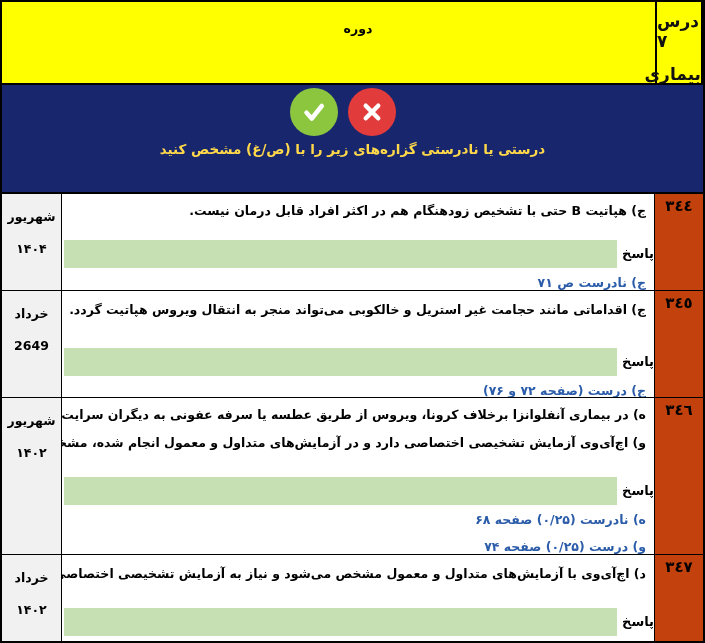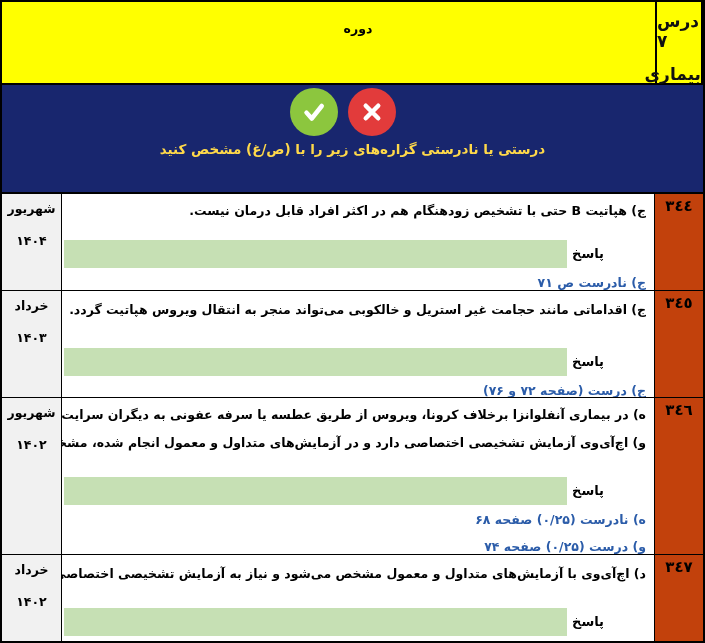--- a/index.html
+++ b/index.html
@@ -85,34 +85,33 @@
     border-left:1.5px solid #000;
     overflow:hidden;
   }
   .date-cell {
     background:#F1F1F1;
     text-align:center;
     font-size:12.5px;
     font-weight:bold;
     color:#000;
   }
-  .date-month { padding-top:7px; }
+  .date-month { padding-top:15px; }
   .date-year  { margin-top:17px; }
   .q {
     font-size:12.5px; font-weight:bold; color:#000;
     text-align:right;
     height:20px; line-height:20px;
     padding:0 8px;
     white-space:nowrap;
   }
   .ansrow {
     display:flex;
     align-items:center;
     height:28px;
-    padding-right:50px;
     padding-left:2px;
   }
   .ans-label {
     font-size:13px; font-weight:bold; color:#000;
     line-height:28px;
     margin-left:5px;
   }
   .bar {
     flex:1;
     height:28px;
@@ -198,21 +197,21 @@
     <div class="content-cell">
       <div class="q">ج) اقداماتی مانند حجامت غیر استریل و خالکوبی می‌تواند منجر به انتقال ویروس هپاتیت گردد.</div>
       <div class="ansrow">
         <span class="ans-label">پاسخ</span>
         <span class="bar"></span>
       </div>
       <div class="ans">ج) درست (صفحه ۷۲ و ۷۶)</div>
     </div>
     <div class="date-cell">
       <div class="date-month">خرداد</div>
-      <div class="date-year">۱۴۰۳</div>
+      <div class="date-year">2649</div>
     </div>
   </div>
 
   <div class="row r2">
     <div class="num-cell">٣٤٦</div>
     <div class="content-cell">
       <div class="q first">ه) در بیماری آنفلوانزا برخلاف کرونا، ویروس از طریق عطسه یا سرفه عفونی به دیگران سرایت می‌کند.</div>
       <div class="q second">و) اچ‌آی‌وی آزمایش تشخیصی اختصاصی دارد و در آزمایش‌های متداول و معمول انجام شده، مشخص نمی‌شود.</div>
       <div class="ansrow">
         <span class="ans-label">پاسخ</span>

